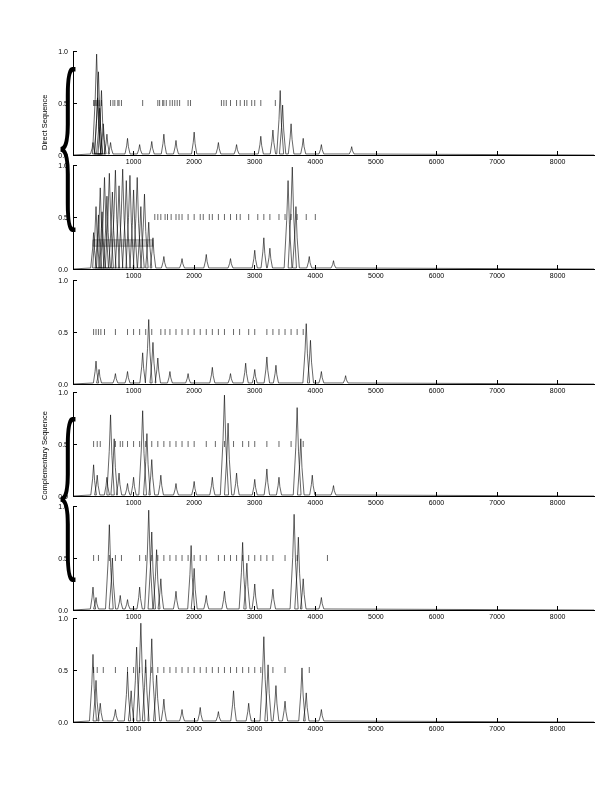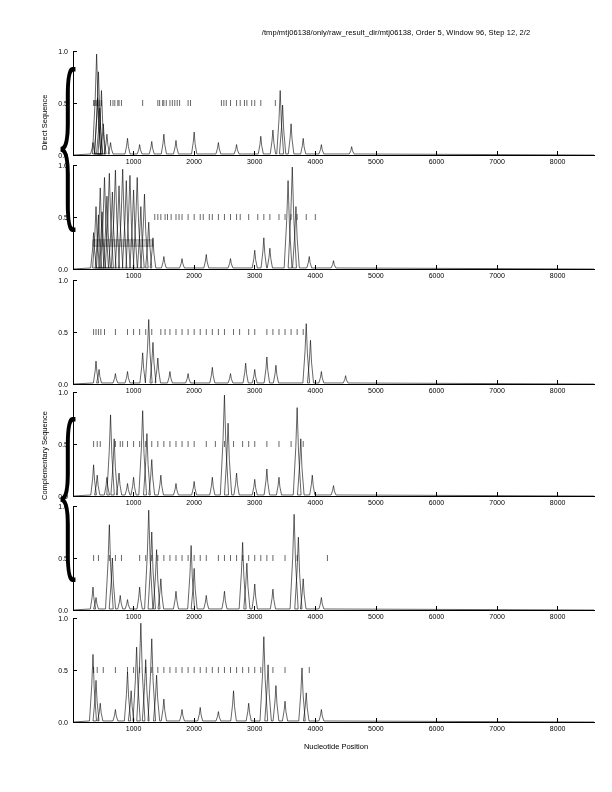--- a/index.html
+++ b/index.html
@@ -94,21 +94,20 @@
     left: 0;
     top: 0;
     overflow: visible;
   }
 </style>
 </head>
 <body>
 
 <div id="page">
 
-  <div id="title">/tmp/mtj06138/only/raw_result_dir/mtj06138, Order 5, Window 96, Step 12, 2/2</div>
 
   <div class="ylabel" style="left:40px; top:150px;">Direct Sequence</div>
   <div class="ylabel" style="left:40px; top:500px;">Complementary Sequence</div>
 
   <div class="brace" style="left:56px; top:38px; font-size:200px; transform:scaleX(0.25); transform-origin:left top;">{</div>
   <div class="brace" style="left:56px; top:388px; font-size:200px; transform:scaleX(0.25); transform-origin:left top;">{</div>
 
   <div id="plots">
       <div class="panel" style="top: 51px; height: 104px;">
         <div class="plotbox" style="border-left: 0.7px solid rgb(0, 0, 0); border-bottom: 0.7px solid rgb(0, 0, 0);"></div>
@@ -464,15 +463,14 @@
           <line x1="175.6860465116279" x2="175.6860465116279" y1="49" y2="55" stroke="#000" stroke-width="0.6"></line>
           <line x1="181.74418604651163" x2="181.74418604651163" y1="49" y2="55" stroke="#000" stroke-width="0.6"></line>
           <line x1="187.80232558139534" x2="187.80232558139534" y1="49" y2="55" stroke="#000" stroke-width="0.6"></line>
           <line x1="199.9186046511628" x2="199.9186046511628" y1="49" y2="55" stroke="#000" stroke-width="0.6"></line>
           <line x1="212.03488372093022" x2="212.03488372093022" y1="49" y2="55" stroke="#000" stroke-width="0.6"></line>
           <line x1="236.2674418604651" x2="236.2674418604651" y1="49" y2="55" stroke="#000" stroke-width="0.6"></line>
         </svg>
       </div>
     </div>
 
-  <div id="xlabel">Nucleotide Position</div>
 
 </div>
 
 </body></html>

